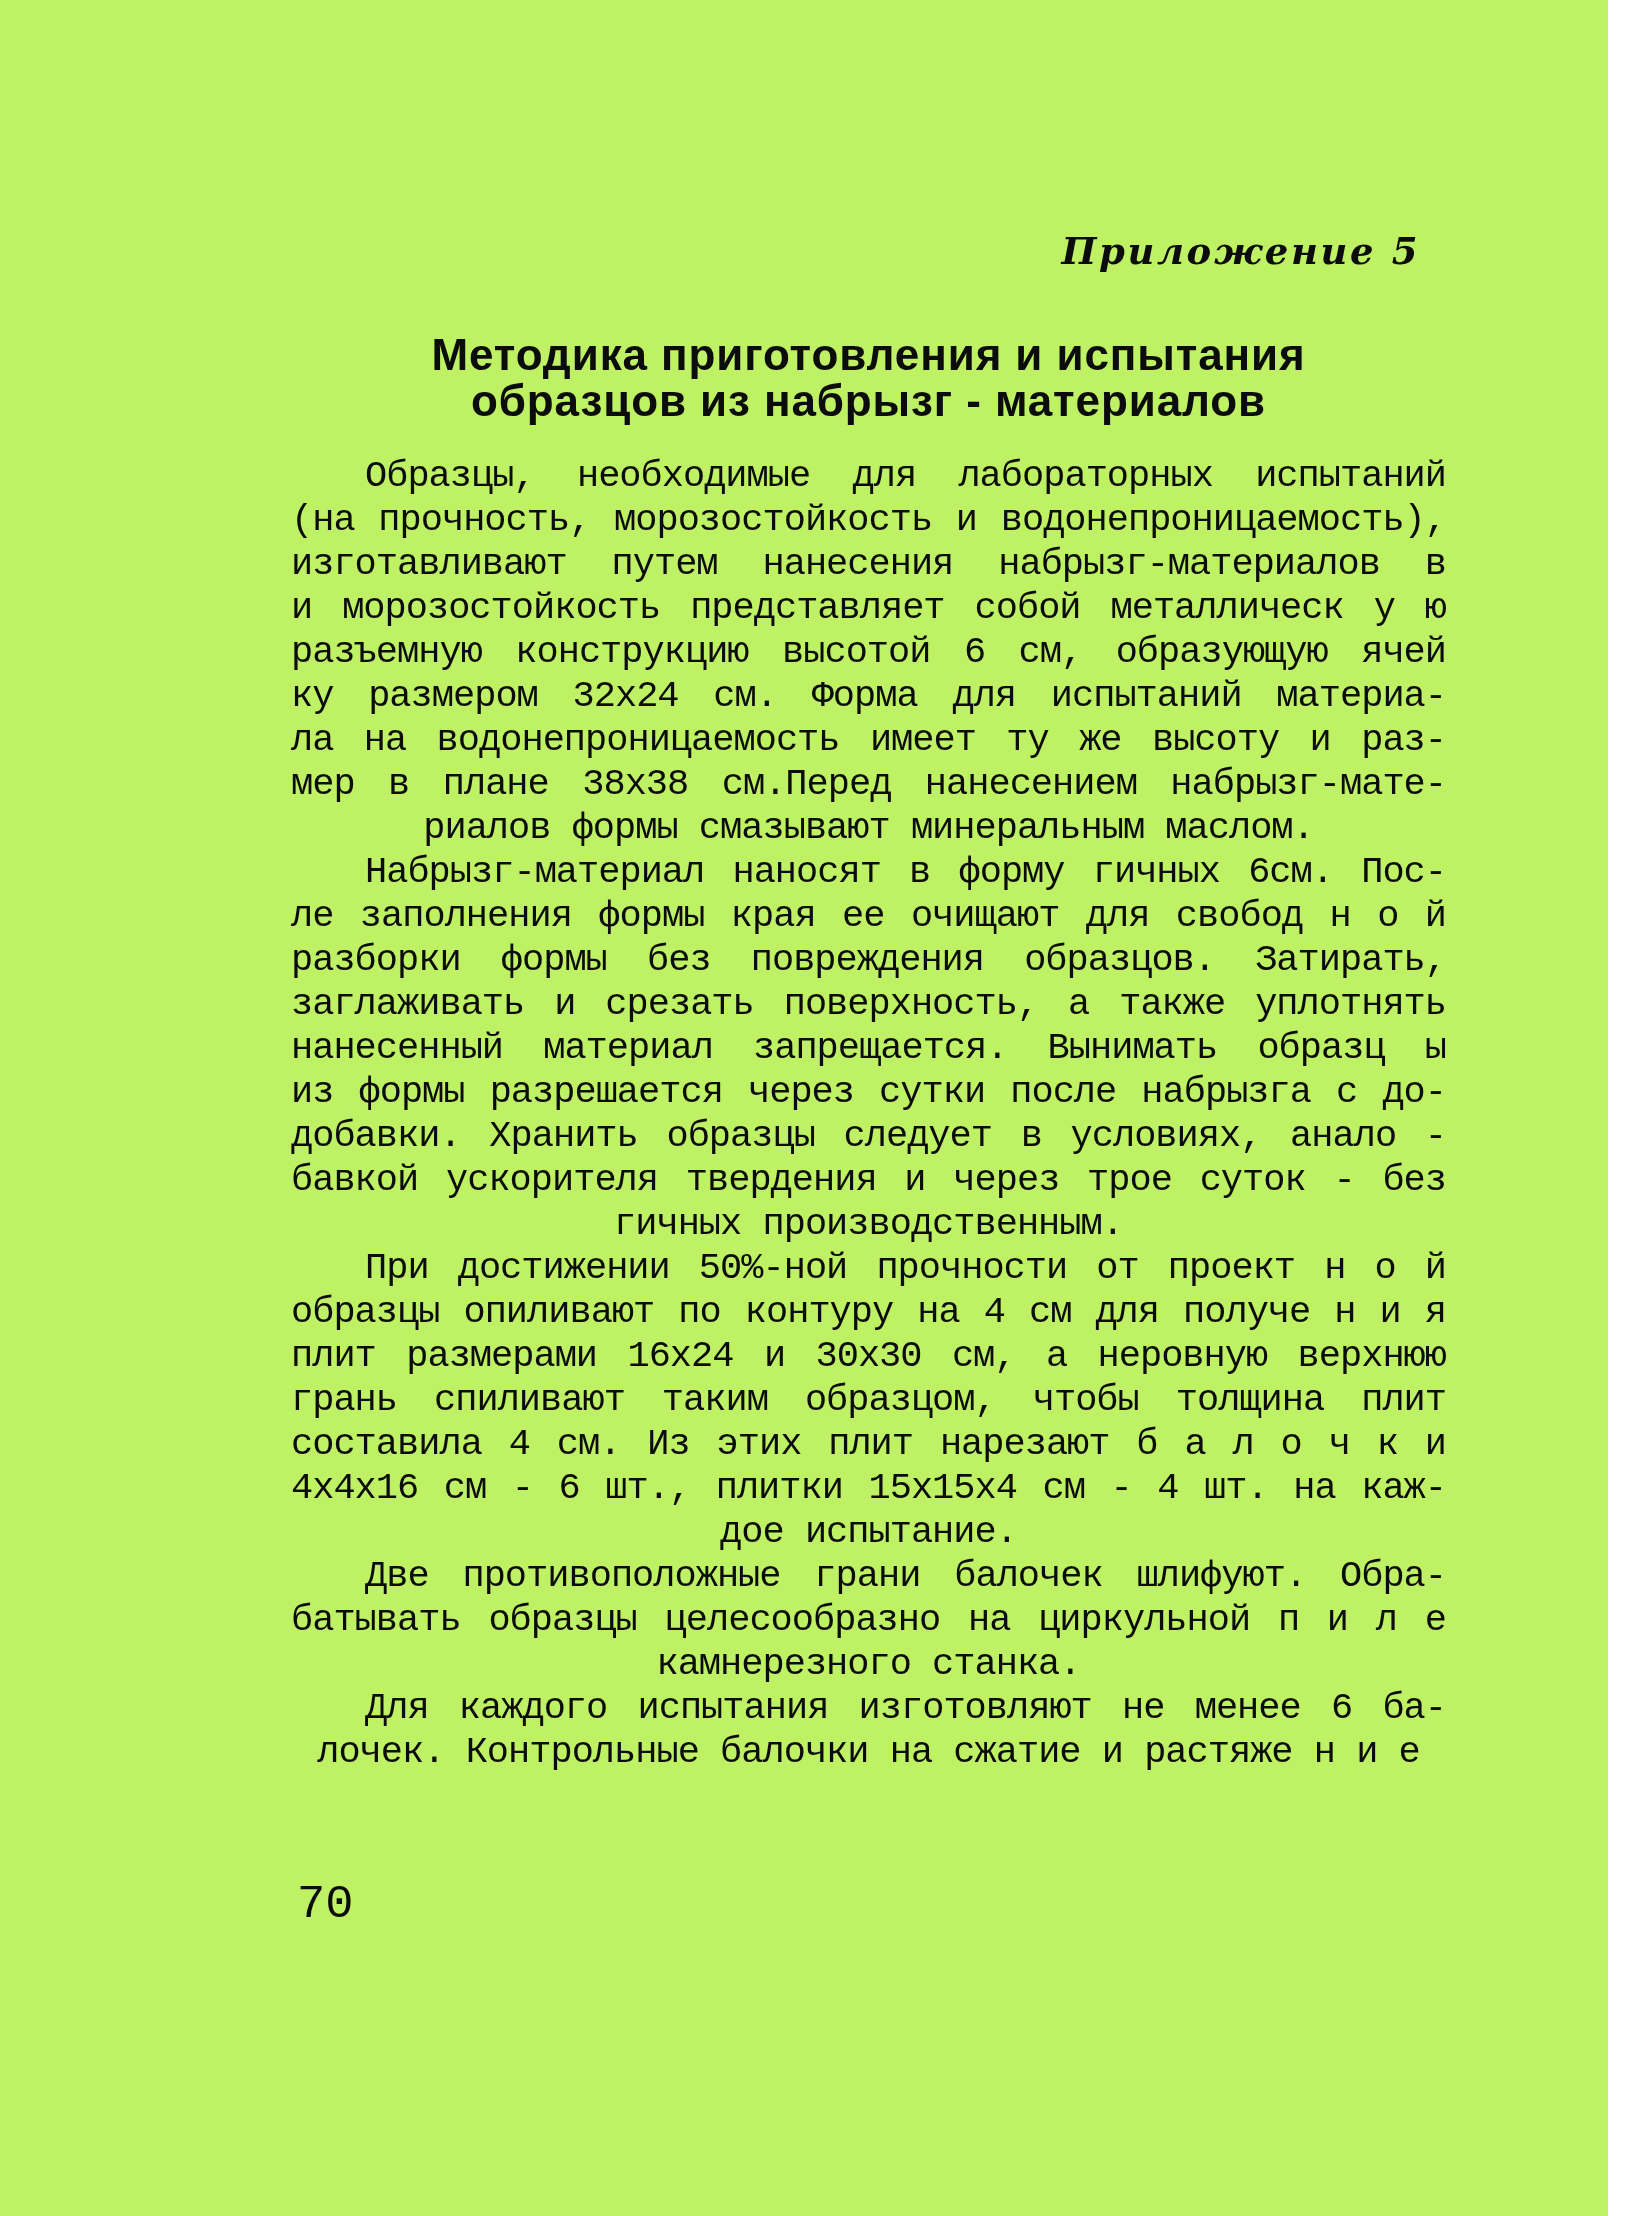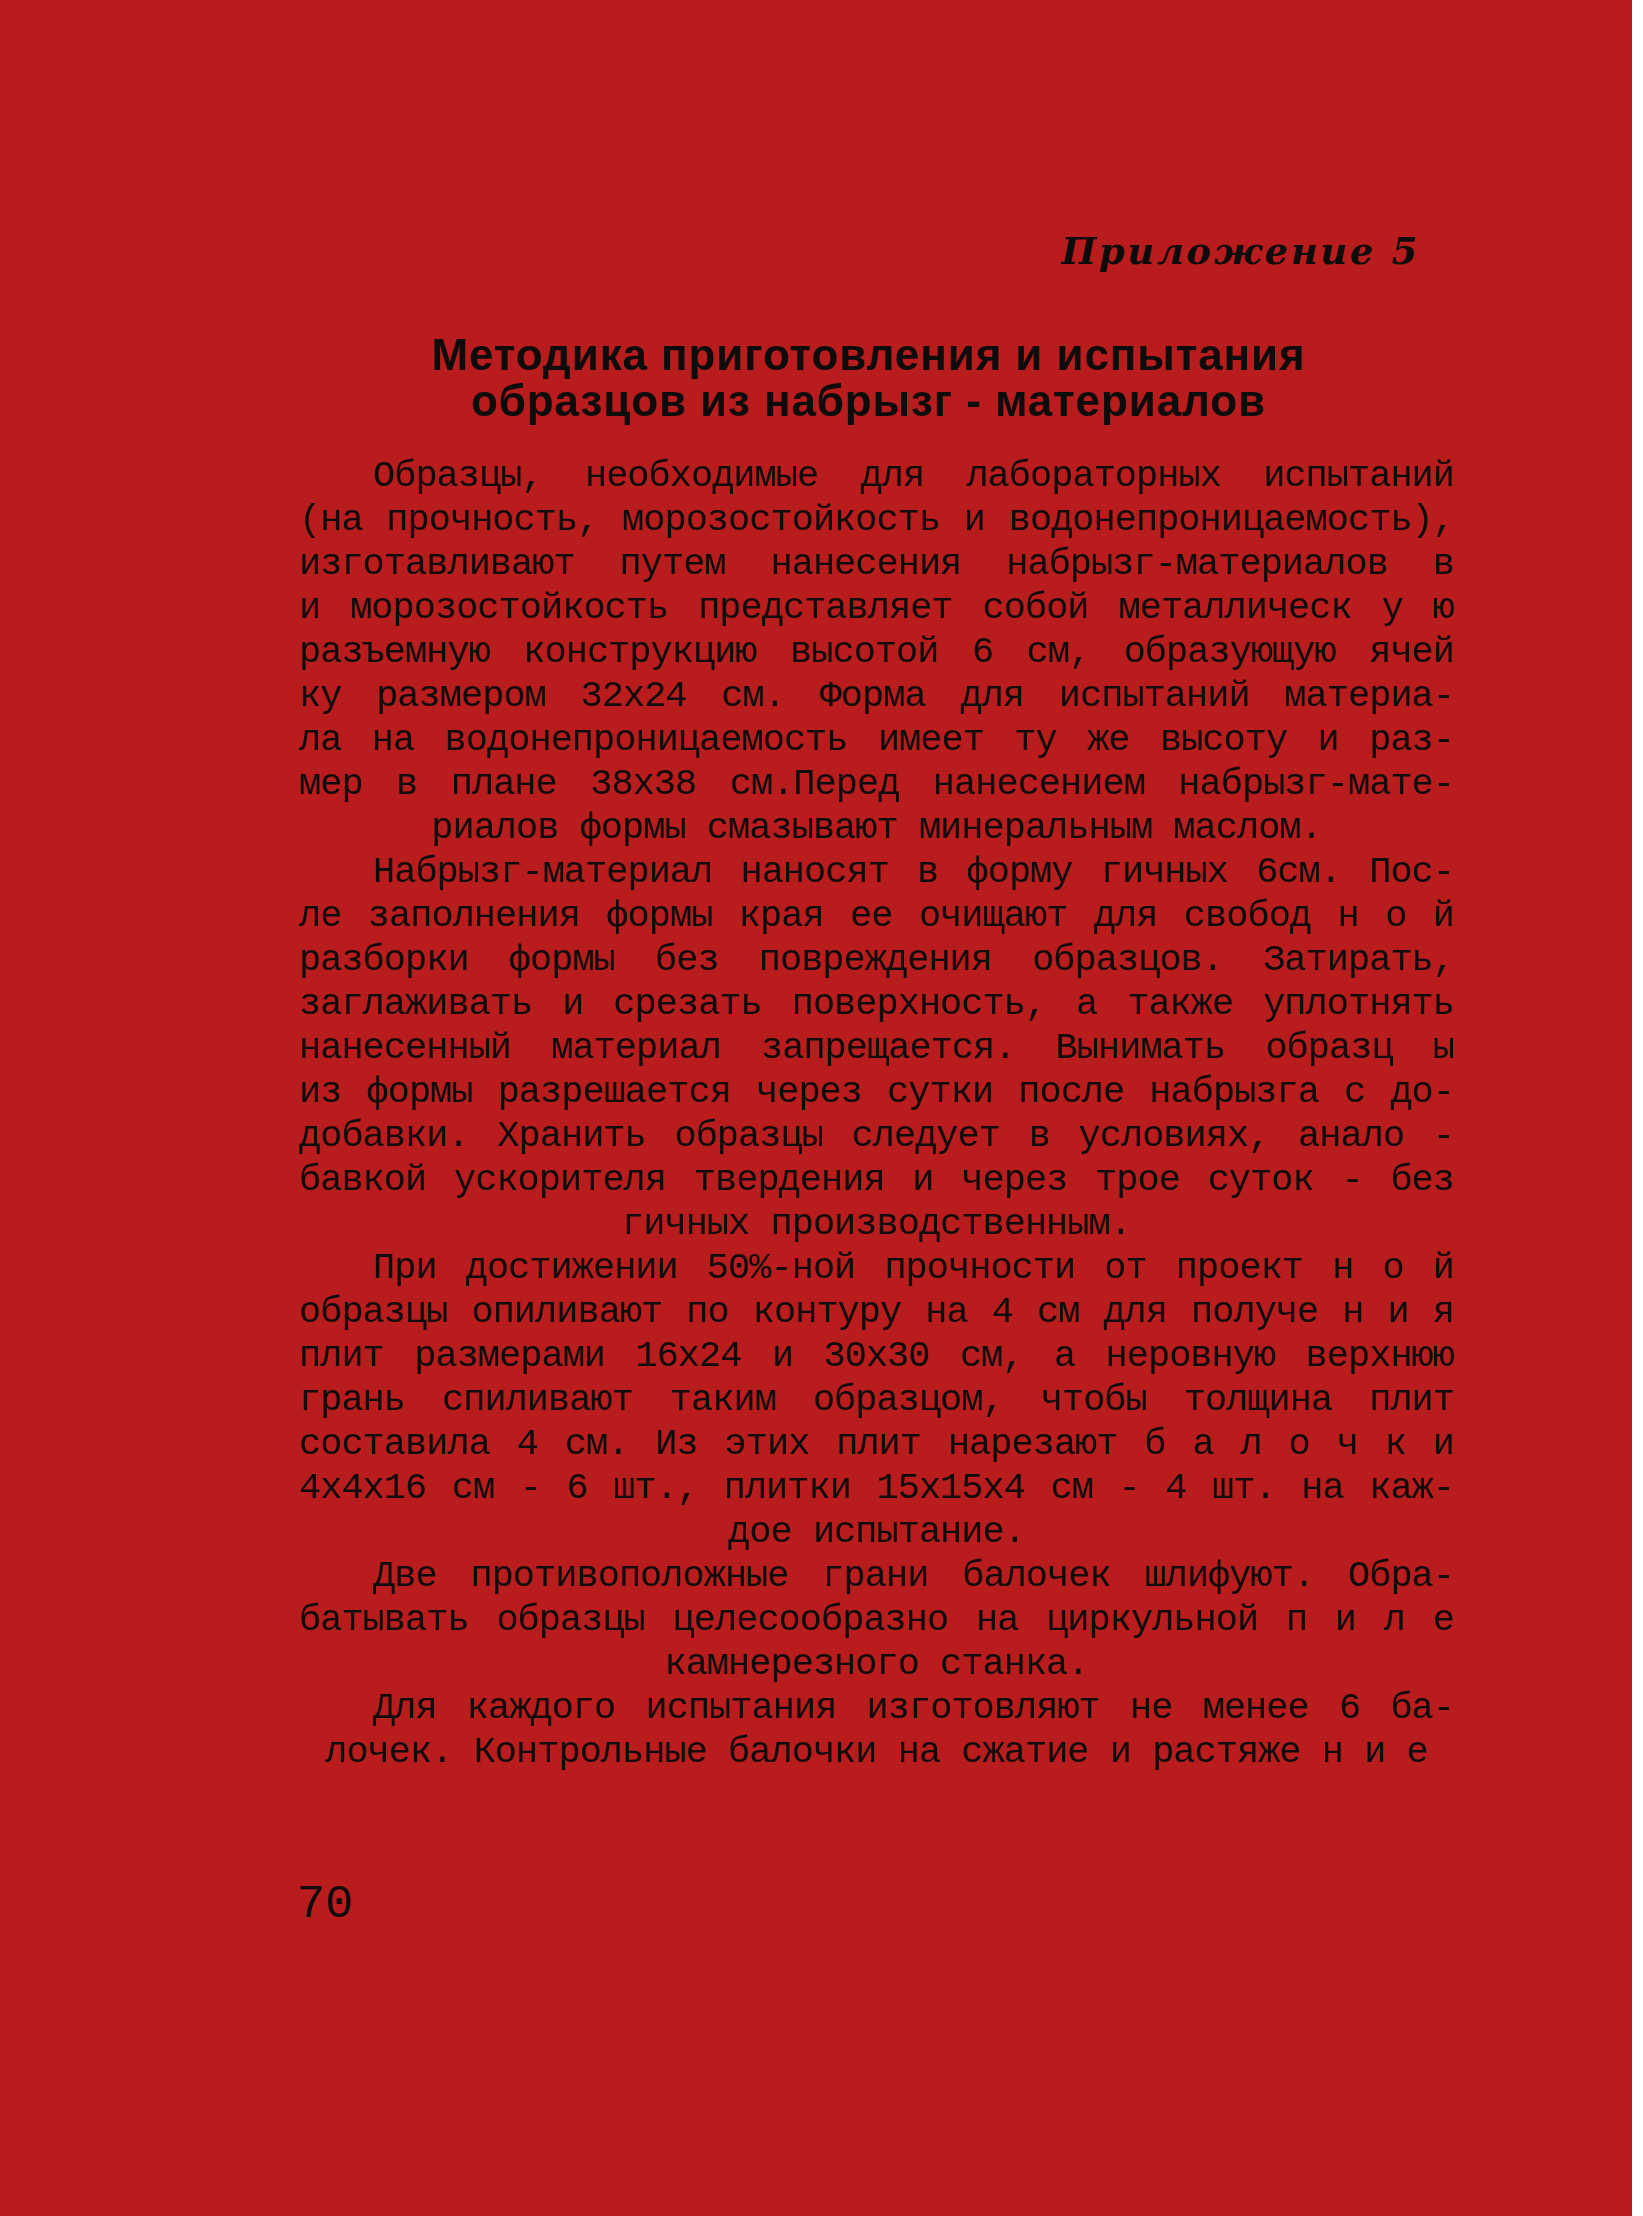--- a/index.html
+++ b/index.html
@@ -4,24 +4,23 @@
 <style>
   html, body {
     margin: 0;
     padding: 0;
     background: #ffffff;
   }
   .page {
     position: relative;
     width: 1608px;
     height: 2217px;
-    background: #b91c1c;
+    background: #bef264;
     color: #0c0c0c;
     overflow: hidden;
-    padding-left: 24px;
   }
   .appendix {
     position: absolute;
     top: 229px;
     left: 291px;
     width: 1155px;
     padding-right: 26px;
     box-sizing: border-box;
     text-align: right;
     font-family: "DejaVu Serif", serif;
@@ -43,21 +42,20 @@
     letter-spacing: 0.9px;
   }
   .body-text {
     position: absolute;
     top: 454px;
     left: 291px;
     width: 1155px;
     font-family: "Liberation Mono", monospace;
     font-size: 37px;
     letter-spacing: -1px;
-    margin-left: 8px;
   }
   .line {
     height: 44px;
     line-height: 44px;
     text-align: center;
     white-space: normal;
     overflow: visible;
   }
   .line.j {
     text-align: justify;

